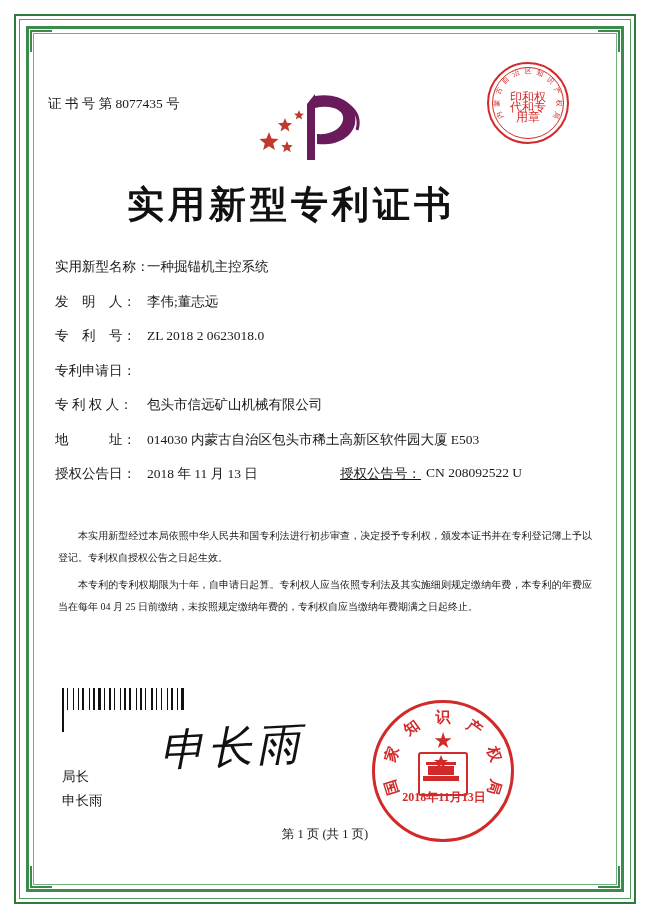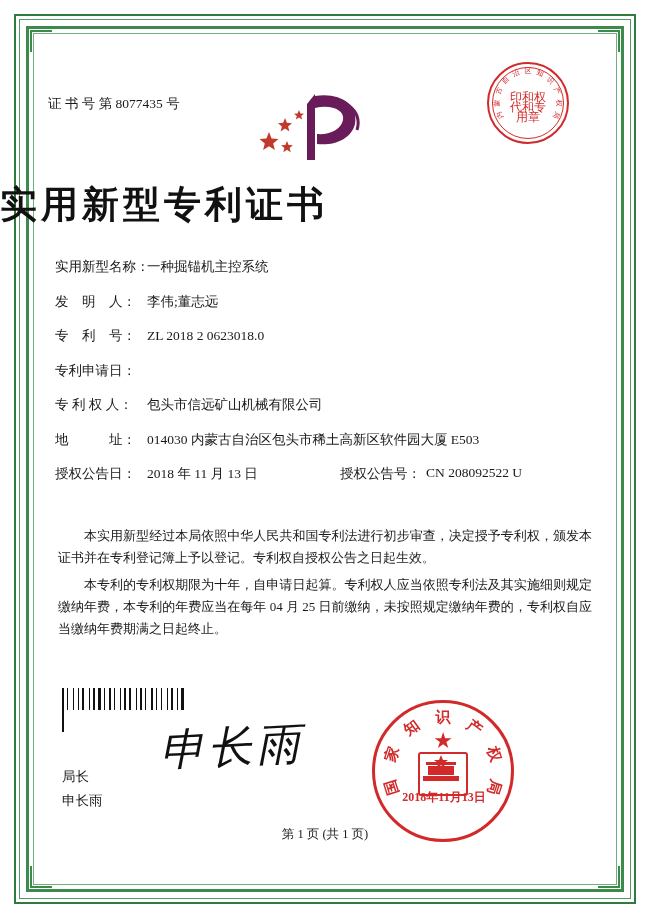--- a/index.html
+++ b/index.html
@@ -99,20 +99,21 @@
     position: absolute;
     left: 255px; top: 88px;
     width: 120px; height: 78px;
   }
 
   
   .cert-title {
     position: absolute;
     left: 0; top: 180px;
     width: 582px;
+    text-align: center;
     font-size: 37px;
     font-weight: bold;
     letter-spacing: 4px;
     color: #111;
     font-family: "DejaVu Serif", "Liberation Serif", serif;
   }
 
   
   .fields {
     position: absolute;
@@ -138,28 +139,28 @@
   }
   .frow-split {
     display: flex;
     align-items: baseline;
     margin-bottom: 16px;
     font-size: 13.5px;
     color: #1a1a1a;
   }
   .half-left { width: 285px; flex: 0 0 285px; display: flex; }
   .half-right { flex: 1 1 auto; display: flex; }
-  .half-right .flabel { width: 86px; flex: 0 0 86px; }
+  .half-right .flabel { width: 86px; flex: 0 0 86px; text-decoration: underline; }
 
   
   .paras {
     position: absolute;
     left: 58px; top: 525px;
     width: 534px;
-    font-size: 13px;
+    font-size: 10px;
     line-height: 22px;
     color: #1a1a1a;
     text-align: justify;
   }
   .para { text-indent: 2em; margin-bottom: 5px; }
 
   
   .barcode {
     position: absolute;
     left: 62px; top: 688px;

